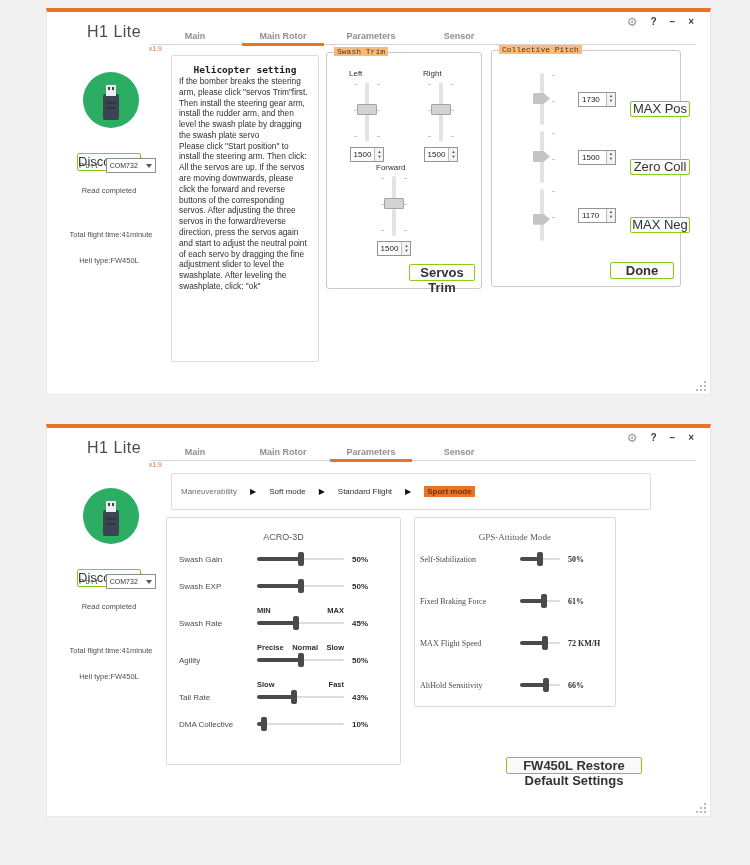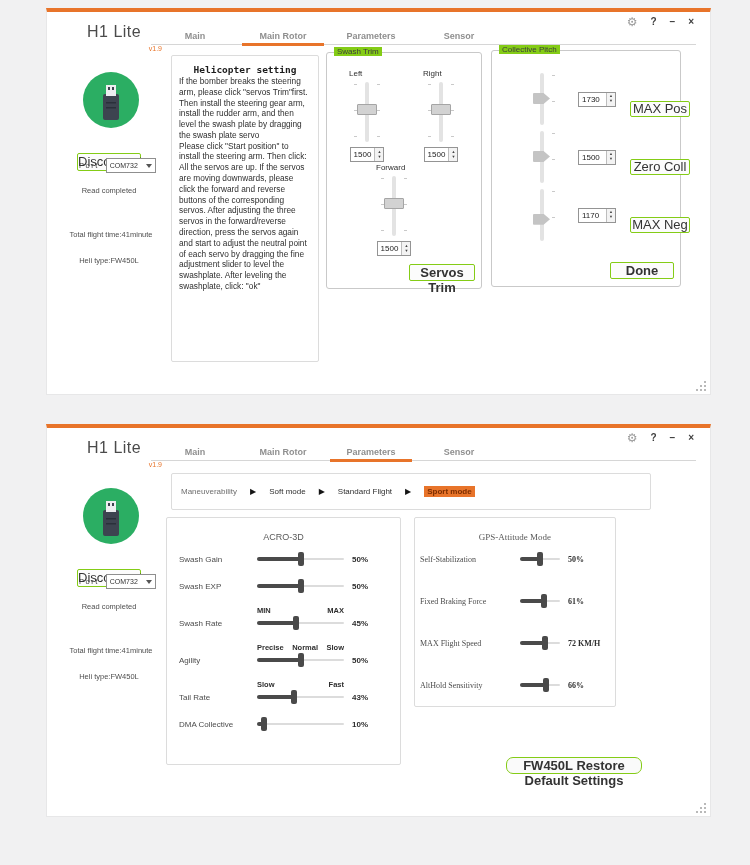--- a/index.html
+++ b/index.html
@@ -51,21 +51,21 @@
   }
   .chevron-down{width:0;height:0;border-left:3px solid transparent;border-right:3px solid transparent;border-top:4px solid #555;}
   .side-text{position:absolute;left:0;width:124px;text-align:center;font-size:7.5px;color:#4f4f4f;}
   .status-text{top:174px;}
   .flight-text{top:218px;width:140px;left:-6px;}
   .heli-text{top:244px;}
 
   
   .panel{position:absolute;border:1px solid var(--panel-border);border-radius:2px;background:#fff;}
   .groupbox{position:absolute;border:1px solid #c9c9c9;border-radius:3px;background:#fff;}
-  .groupbox .legend{position:absolute;top:-6px;left:7px;background:#84cc16;padding:0 3px;font-size:8px;color:#3c3c3c;}
+  .groupbox .legend{position:absolute;top:-6px;left:7px;background:#fdba74;padding:0 3px;font-size:8px;color:#3c3c3c;font-family:Liberation Mono, monospace;}
 
   
   .instructions{left:124px;top:43px;width:148px;height:307px;padding:8px 7px;}
   .instructions h3{font-family:"DejaVu Sans Mono", monospace;font-size:9.5px;color:#1c1c1c;text-align:center;font-weight:bold;margin-bottom:1px;}
   .instructions .body{font-size:8.3px;line-height:1.3;color:#2f2f2f;white-space:pre-line;}
 
   .swash-box{left:279px;top:40px;width:156px;height:237px;}
   .cp-box{left:444px;top:38px;width:190px;height:237px;}
 
   .vslider{position:relative;width:44px;height:60px;}
@@ -106,21 +106,21 @@
   .srow{display:grid;grid-template-columns:70px 1fr 36px;align-items:end;column-gap:8px;margin-bottom:13px;}
   .gps .srow{grid-template-columns:92px 1fr 42px;margin-bottom:28px;}
   .srow .slabel{font-size:8px;color:#4c4c4c;padding-bottom:2px;}
   .srow .sval{font-size:8px;color:#2d2d2d;font-weight:bold;text-align:left;padding-bottom:2px;}
   .slider-cell{display:flex;flex-direction:column;justify-content:flex-end;}
   .marks{display:flex;justify-content:space-between;font-size:7.5px;font-weight:bold;color:#2e2e2e;margin-bottom:1px;}
   .hslider{position:relative;height:14px;cursor:pointer;}
   .hslider .track{position:absolute;left:0;right:0;top:6px;height:2px;background:#dcdcdc;border-radius:1px;}
   .hslider .fill{position:absolute;left:0;top:5px;height:4px;width:var(--pct,50%);background:var(--dark);border-radius:2px;}
   .hslider .handle{position:absolute;top:0;width:6px;height:14px;border-radius:2px;background:var(--dark);left:calc(var(--pct,50%) - 3px);}
-  .restore-btn{position:absolute;left:459px;top:309px;width:136px;height:17px;line-height:15px;font-weight:bold;background:#fafafa;border-radius:7px;}
+  .restore-btn{position:absolute;left:459px;top:309px;width:136px;height:17px;line-height:15px;font-weight:bold;background:#fafafa;}
 
   .resize-grip{position:absolute;right:4px;bottom:3px;width:10px;height:10px;cursor:nwse-resize;}
   .resize-grip i{position:absolute;width:2px;height:2px;background:#b9b9b9;}
   .resize-grip i:nth-child(1){right:0;bottom:0;}
   .resize-grip i:nth-child(2){right:0;bottom:4px;}
   .resize-grip i:nth-child(3){right:0;bottom:8px;}
   .resize-grip i:nth-child(4){right:4px;bottom:0;}
   .resize-grip i:nth-child(5){right:4px;bottom:4px;}
   .resize-grip i:nth-child(6){right:8px;bottom:0;}
 </style>

